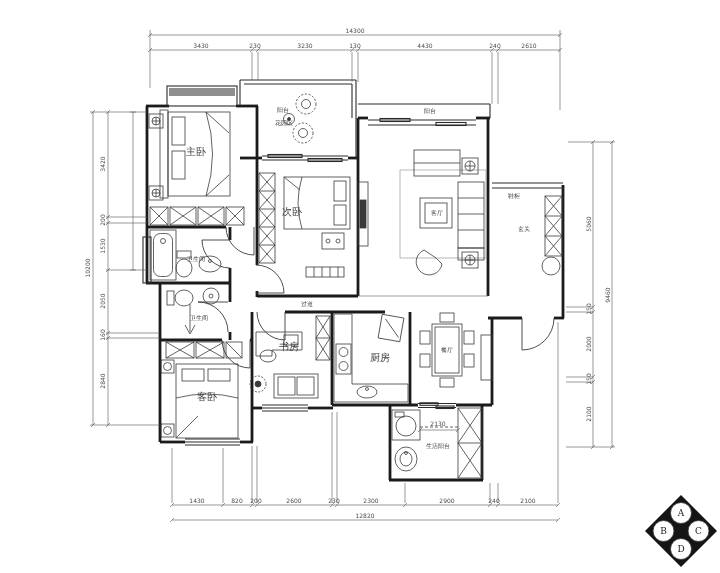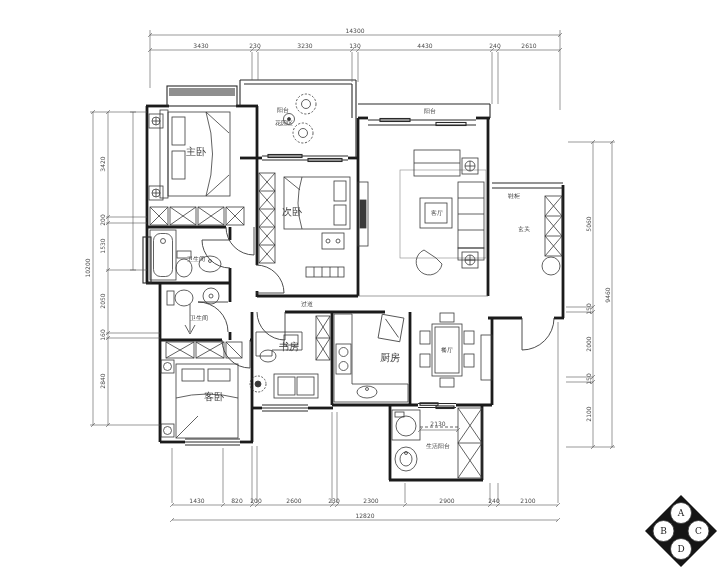--- a/index.html
+++ b/index.html
@@ -313,25 +313,25 @@
 <span class="lbl" style="left:196px;top:152px">主卧</span>
 <span class="lbl-s" style="left:283px;top:110px">阳台</span>
 <span class="lbl-s" style="left:284px;top:123px">花园区</span>
 <span class="lbl" style="left:292px;top:212px">次卧</span>
 <span class="lbl-s" style="left:430px;top:111px">阳台</span>
 <span class="lbl-s" style="left:437px;top:213px">客厅</span>
 <span class="lbl-s" style="left:514px;top:196px">鞋柜</span>
 <span class="lbl-s" style="left:524px;top:229px">玄关</span>
 <span class="lbl-s" style="left:307px;top:304px">过道</span>
 <span class="lbl" style="left:289px;top:347px">书房</span>
-<span class="lbl" style="left:390px;top:358px">厨房</span>
+<span class="lbl" style="left:380px;top:358px">厨房</span>
 <span class="lbl-s" style="left:447px;top:350px">餐厅</span>
 <span class="lbl-s" style="left:196px;top:259px">卫生间</span>
 <span class="lbl-s" style="left:199px;top:318px">卫生间</span>
-<span class="lbl" style="left:214px;top:397px">客卧</span>
+<span class="lbl" style="left:207px;top:397px">客卧</span>
 <span class="lbl-s" style="left:438px;top:446px">生活阳台</span>
 
 <span class="dim" style="left:201px;top:46px">3430</span>
 <span class="dim" style="left:255px;top:46px">230</span>
 <span class="dim" style="left:305px;top:46px">3230</span>
 <span class="dim" style="left:355px;top:46px">130</span>
 <span class="dim" style="left:425px;top:46px">4430</span>
 <span class="dim" style="left:495px;top:46px">240</span>
 <span class="dim" style="left:529px;top:46px">2610</span>
 <span class="dim" style="left:355px;top:31px">14300</span>

